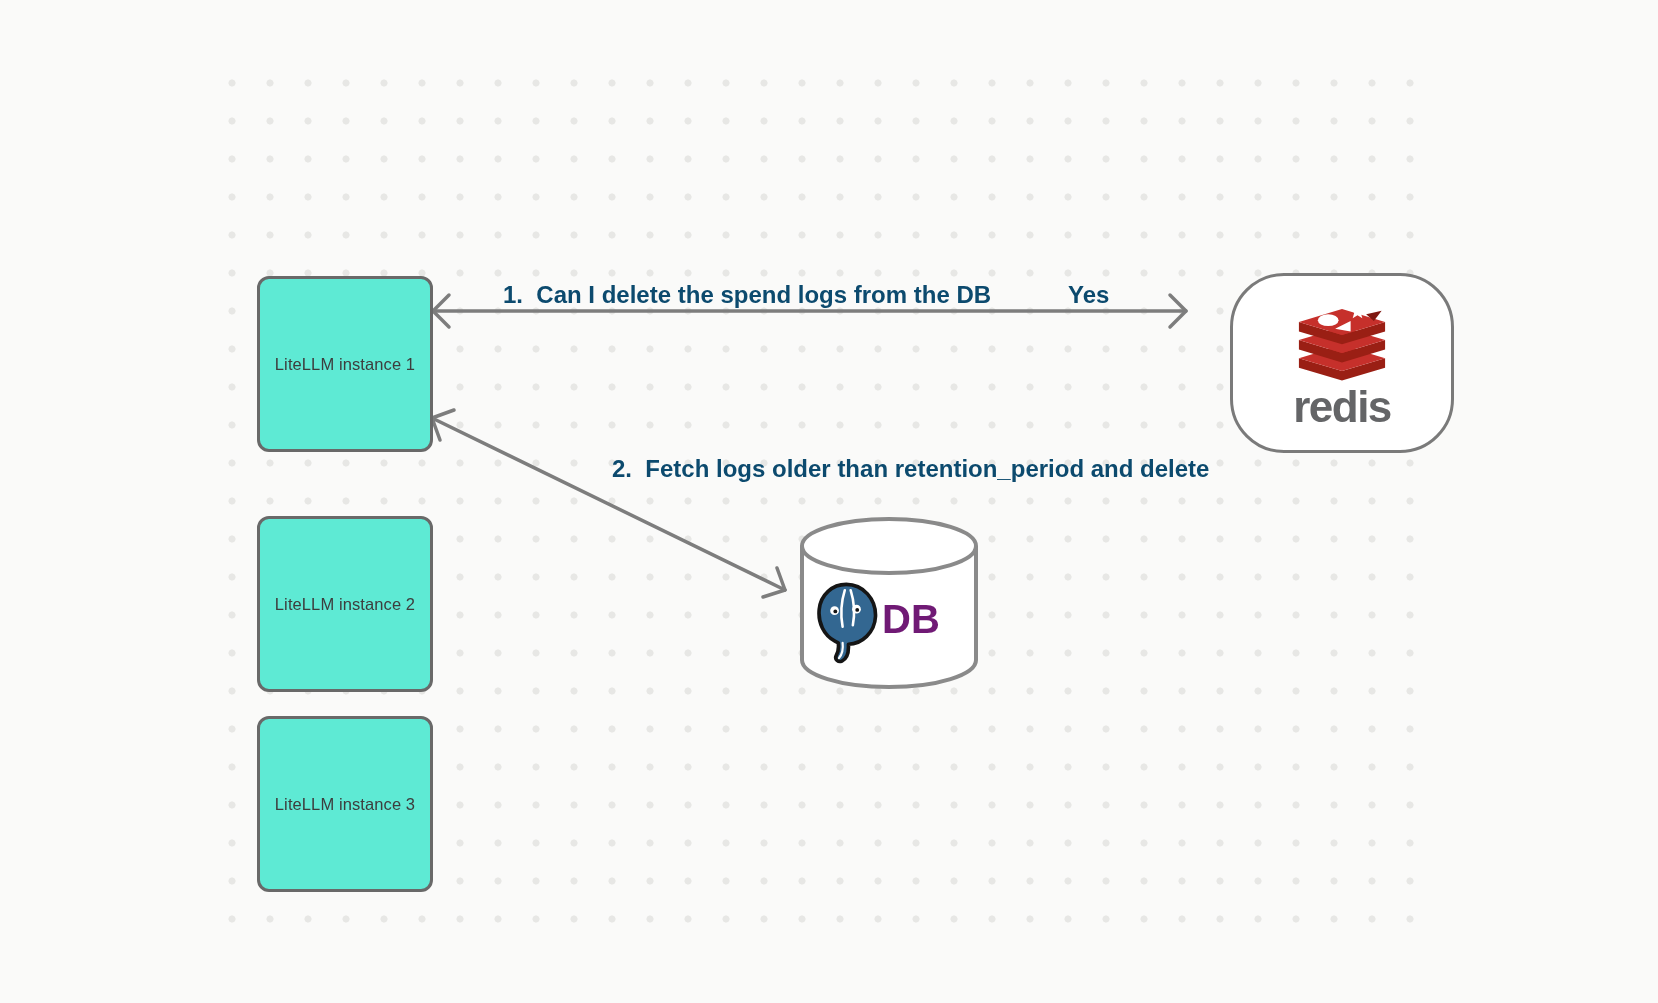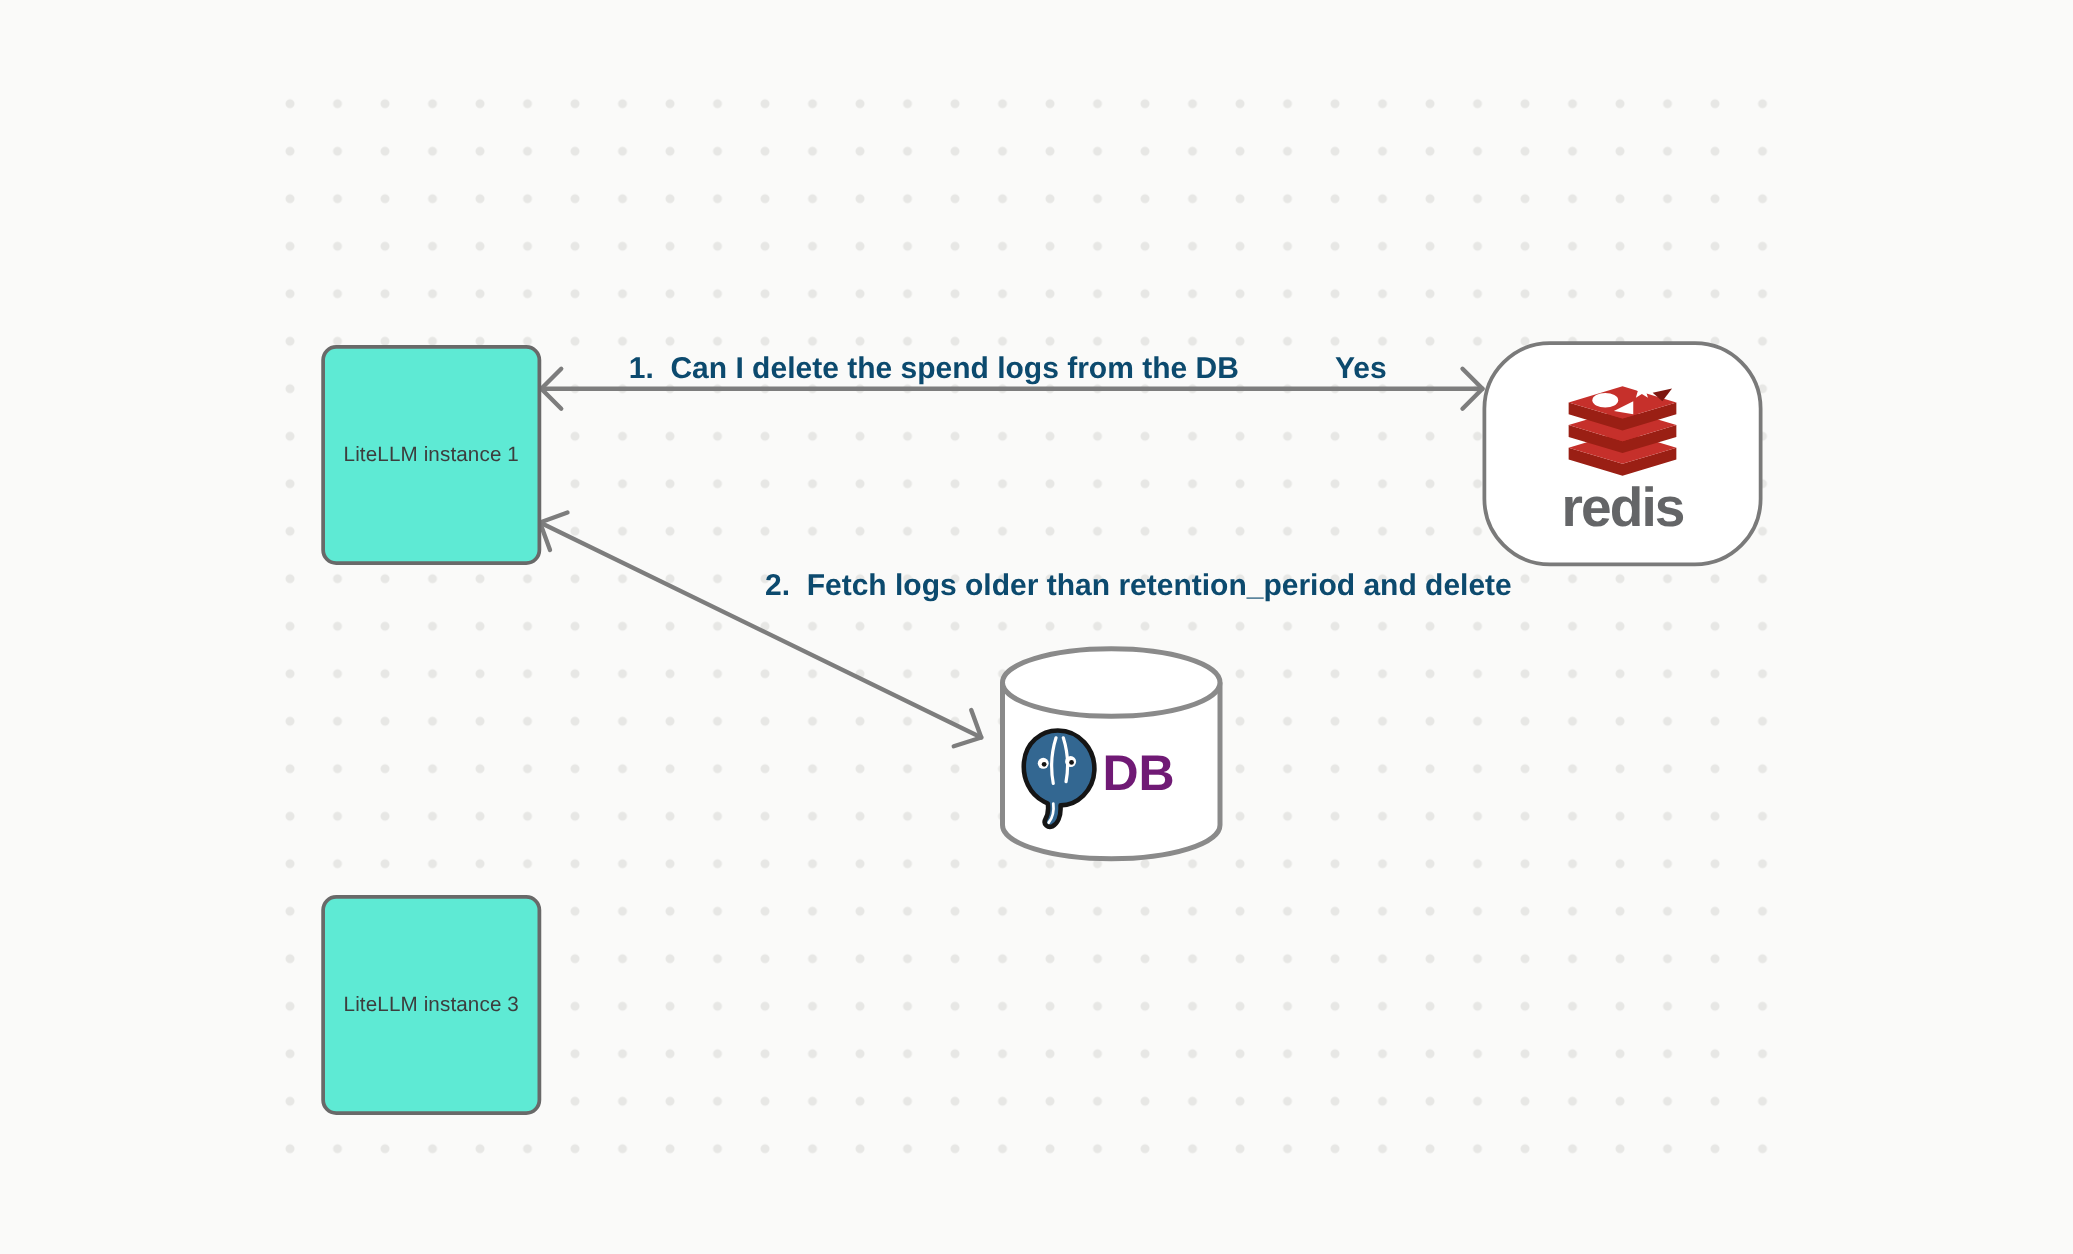--- a/index.html
+++ b/index.html
@@ -22,21 +22,21 @@
   .lite-box{
     position:absolute;width:176px;height:176px;background:#5eead4;
     border:3px solid #696969;border-radius:12px;
     display:flex;align-items:center;justify-content:center;
     box-sizing:border-box;
   }
   .lite-box .box-label{
     font-size:16.5px;color:#3d3d3d;letter-spacing:0.1px;
   }
   .redis-node{
-    position:absolute;left:1186px;top:273px;width:224px;height:180px;
+    position:absolute;left:1230px;top:273px;width:224px;height:180px;
     background:#ffffff;border:3px solid #7a7a7a;border-radius:54px;
     box-sizing:border-box;
     display:flex;flex-direction:column;align-items:center;justify-content:flex-start;
     padding-top:27px;
   }
   .redis-word{
     font-size:44px;font-weight:700;color:#646567;letter-spacing:-1.5px;
     line-height:1;margin-top:1px;
   }
   .db-cylinder{position:absolute;left:795px;top:515px;width:188px;height:178px;}
@@ -68,20 +68,23 @@
     </g>
     <g>
       <line x1="432" y1="418" x2="785" y2="590"></line>
       <polyline points="454,410 432,418 440,440"></polyline>
       <polyline points="777,568 785,590 763,597"></polyline>
     </g>
   </svg>
 
   <div class="lite-box" style="left:257px;top:276px;">
     <span class="box-label">LiteLLM instance 1</span>
+  </div>
+  <div class="lite-box" style="left:257px;top:516px;">
+    <span class="box-label">LiteLLM instance 2</span>
   </div>
   <div class="lite-box" style="left:257px;top:716px;">
     <span class="box-label">LiteLLM instance 3</span>
   </div>
 
   <div class="redis-node">
     <svg width="90" height="81" viewBox="0 0 104 94" aria-hidden="true">
 
       <path d="M2,64 L52,79 L102,64 L102,75 L52,90 L2,75 Z" fill="#9a1f14"></path>
       <path d="M2,64 L52,49 L102,64 L52,79 Z" fill="#c6302b"></path>

